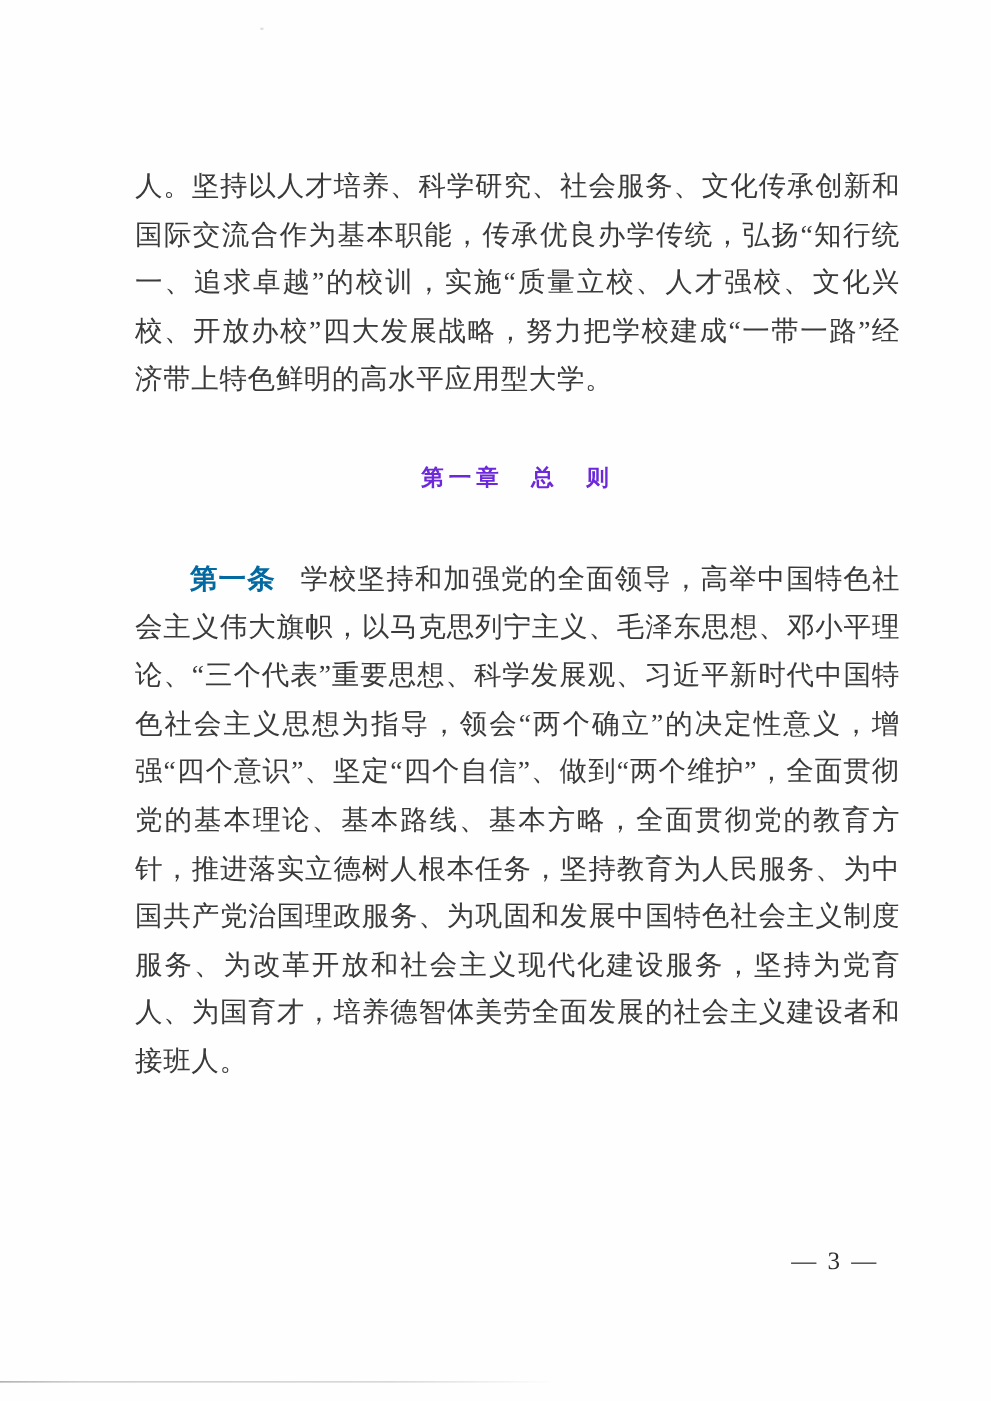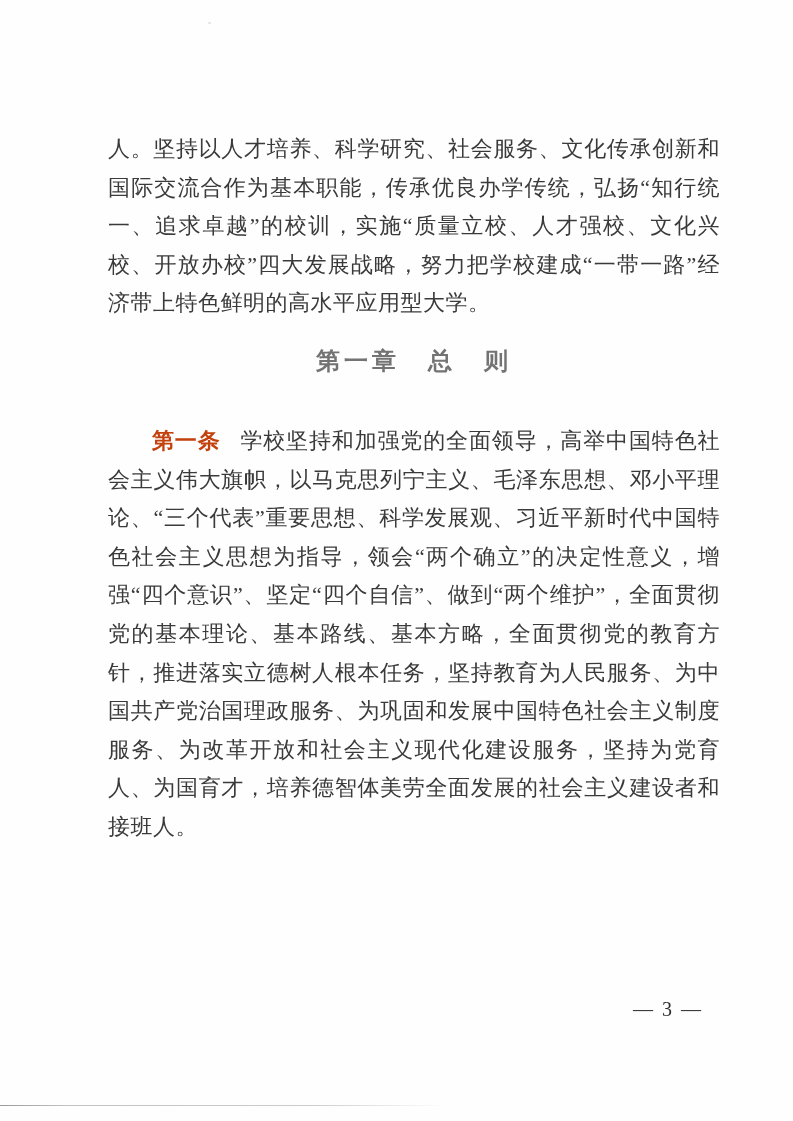--- a/index.html
+++ b/index.html
@@ -27,33 +27,33 @@
     text-align: justify;
     letter-spacing: 0.5px;
   }
   .para {
     margin: 0;
   }
   .para.article {
     text-indent: 2em;
   }
   .chapter {
-    margin: 18px 0 42px 0;
+    margin: 40px 0 42px 0;
     text-align: center;
     text-indent: 0;
-    font-size: 24px;
+    font-size: 18px;
     font-weight: 700;
-    color: #737373;
+    color: #6d28d9;
     font-family: "Liberation Sans", "DejaVu Sans", sans-serif;
     letter-spacing: 4px;
     line-height: 39px;
   }
   .article-label {
     font-weight: 700;
-    color: #c2410c;
+    color: #0369a1;
     font-family: "Liberation Sans", "DejaVu Sans", sans-serif;
     margin-right: 0.9em;
   }
   .page-number {
     position: absolute;
     top: 998px;
     right: 90px;
     font-size: 20px;
     color: #2f2f2f;
     letter-spacing: 2px;

